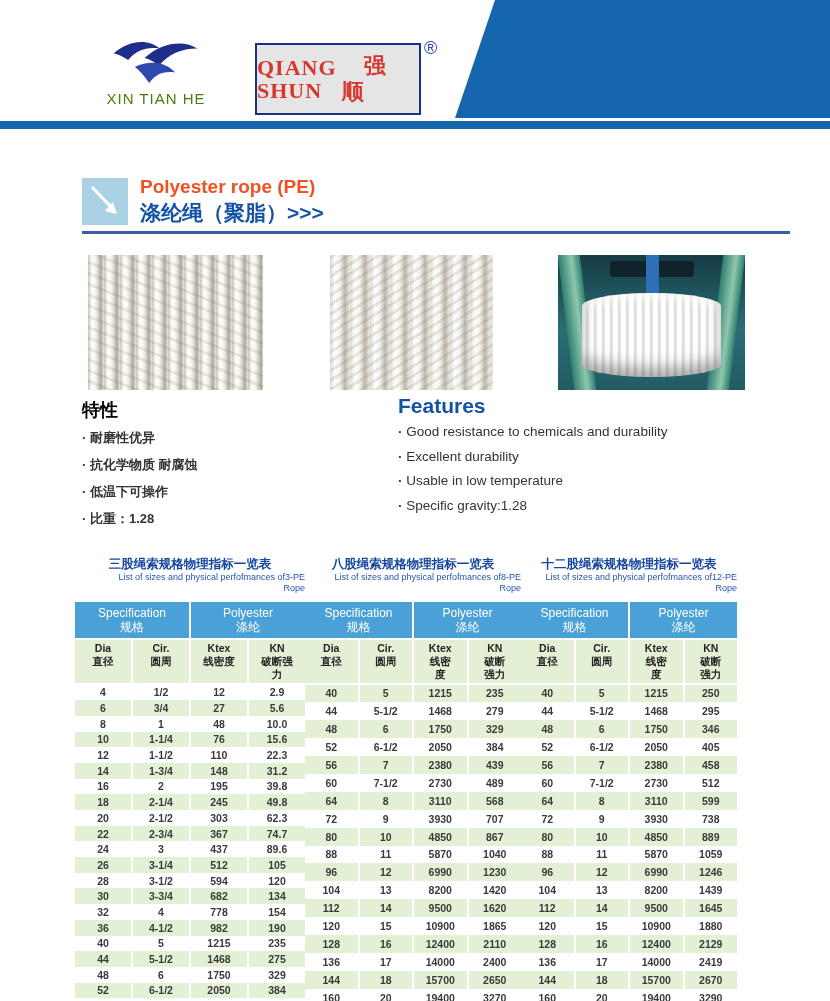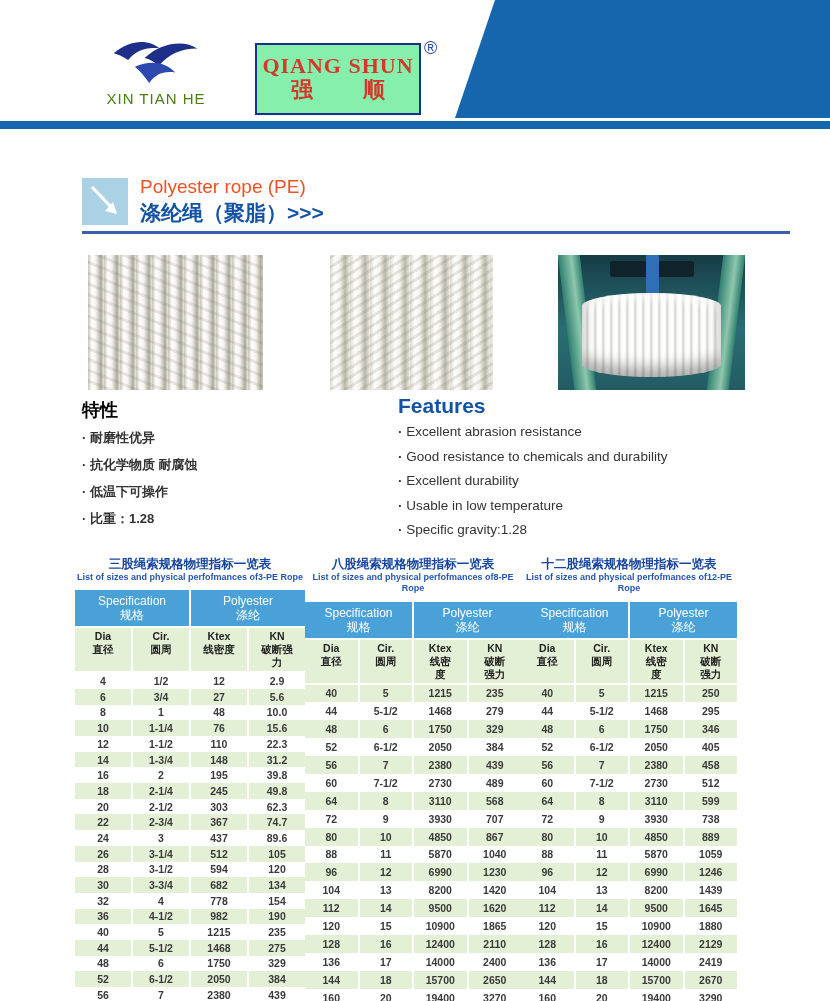--- a/index.html
+++ b/index.html
@@ -6,30 +6,30 @@
   .page{position:relative;width:830px;height:1001px;background:#fff;overflow:hidden;
         font-family:"Liberation Sans",sans-serif;color:#333;}
 
   
   .diag{position:absolute;top:0;right:0;width:375px;height:118px;background:#1566ad;
         clip-path:polygon(40px 0,100% 0,100% 100%,0 100%);}
   .topbar{position:absolute;top:121px;left:0;width:830px;height:8px;background:#1566ad;}
   .logo{position:absolute;top:34px;left:96px;width:120px;text-align:center;}
   .logo svg{display:block;margin:0 auto;}
   .logo-text{font-size:15px;color:#4d7c0f;letter-spacing:1px;margin-top:2px;}
-  .brand{position:absolute;top:43px;left:255px;width:162px;height:68px;background:#86efac;
-         border:2px solid #18328c;display:flex;flex-direction:column;align-items:center;justify-content:center;}
+  .brand{position:absolute;top:43px;left:255px;width:162px;height:68px;background:#e5e5e5;
+         border:2px solid #18328c;display:flex;align-items:center;justify-content:center;}
   .brand-en{color:#d6372c;font-family:"Liberation Serif",serif;font-weight:700;font-size:22px;letter-spacing:1px;line-height:1.05;}
   .brand-cn{color:#d6372c;font-size:22px;font-weight:700;letter-spacing:22px;text-indent:22px;line-height:1.2;}
   .reg{position:absolute;top:38px;left:424px;font-size:18px;color:#2b4aa5;font-weight:400;}
 
   
   .arrow-box{position:absolute;top:178px;left:82px;width:46px;height:47px;background:#abd2e4;}
   .title-text{position:absolute;top:176px;left:140px;}
-  .t-en{color:#f05123;font-weight:400;font-size:19px;line-height:1.2;}
+  .t-en{color:#f05123;font-weight:700;font-size:19px;line-height:1.2;}
   .t-cn{color:#1453a4;font-weight:700;font-size:21px;line-height:1.25;margin-top:1px;}
   .rule{position:absolute;top:231px;left:82px;width:708px;height:3px;background:#3a5fa8;}
 
   
   .photo{position:absolute;top:255px;height:135px;overflow:hidden;}
   .photo1{left:88px;width:175px;
     background:
       repeating-linear-gradient(22deg, rgba(255,255,255,0) 0 7px, rgba(110,105,95,.14) 7px 10px),
       repeating-linear-gradient(90deg,#c8c4b8 0px,#ffffff 4px,#f3f1ea 8px,#aeaa9e 13px,#ebe8e0 16px);}
   .photo2{left:330px;width:163px;
@@ -54,21 +54,21 @@
   .feat-en{position:absolute;top:394px;left:398px;width:390px;}
   .feat-en .fh{color:#1453a4;font-weight:600;font-size:21px;}
   .feat-en .fi{font-size:13.5px;color:#333;line-height:21.5px;margin-top:3px;}
   .fi::before{content:"· ";font-weight:700;}
 
   
   .tables{position:absolute;top:557px;left:75px;width:680px;display:flex;}
   .tbl{flex:0 0 auto;}
   .tbl.t1{width:230px;} .tbl.t2{width:216px;} .tbl.t3{width:216px;}
   .tcn{text-align:center;color:#17469e;font-weight:700;font-size:12.5px;line-height:1.2;}
-  .ten{text-align:center;color:#2456ae;font-weight:700;font-size:9px;line-height:1.25;margin-bottom:7px;}
+  .ten{text-align:right;color:#2456ae;font-weight:400;font-size:9px;line-height:1.25;margin-bottom:7px;margin-left:24px;}
   .ghead{display:grid;grid-template-columns:1fr 1fr;gap:2px;}
   .gcell{background:#4aa1d7;color:#fff;text-align:center;padding:4px 0 4px;font-size:12px;line-height:14px;}
   .chead{display:grid;grid-template-columns:1fr 1fr 1fr 1fr;gap:2px;margin-top:2px;}
   .ccell{background:#e4f0d5;text-align:center;font-weight:700;color:#222;padding:2px 12px;font-size:10.5px;line-height:13px;}
   .tbody{margin-top:2px;}
   .tr{display:grid;grid-template-columns:1fr 1fr 1fr 1fr;gap:2px;}
   .t1 .tr{height:15.7px;} .t2 .tr,.t3 .tr{height:17.9px;}
   .td{display:flex;align-items:center;justify-content:center;background:#fff;
       font-size:10.5px;font-weight:700;color:#3a3a3a;}
   .tr.shade .td{background:#e4f0d5;}
@@ -120,21 +120,20 @@
 
   <div class="feat-cn">
     <div class="fh">特性</div>
     <div class="fi">耐磨性优异</div>
     <div class="fi">抗化学物质 耐腐蚀</div>
     <div class="fi">低温下可操作</div>
     <div class="fi">比重：1.28</div>
   </div>
   <div class="feat-en">
     <div class="fh">Features</div>
-    <div class="fi">Excellent abrasion resistance</div>
     <div class="fi">Good resistance to chemicals and durability</div>
     <div class="fi">Excellent durability</div>
     <div class="fi">Usable in low temperature</div>
     <div class="fi">Specific gravity:1.28</div>
   </div>
 
   <div class="tables">
 
     <section class="tbl t1">
       <div class="tcn">三股绳索规格物理指标一览表</div>

